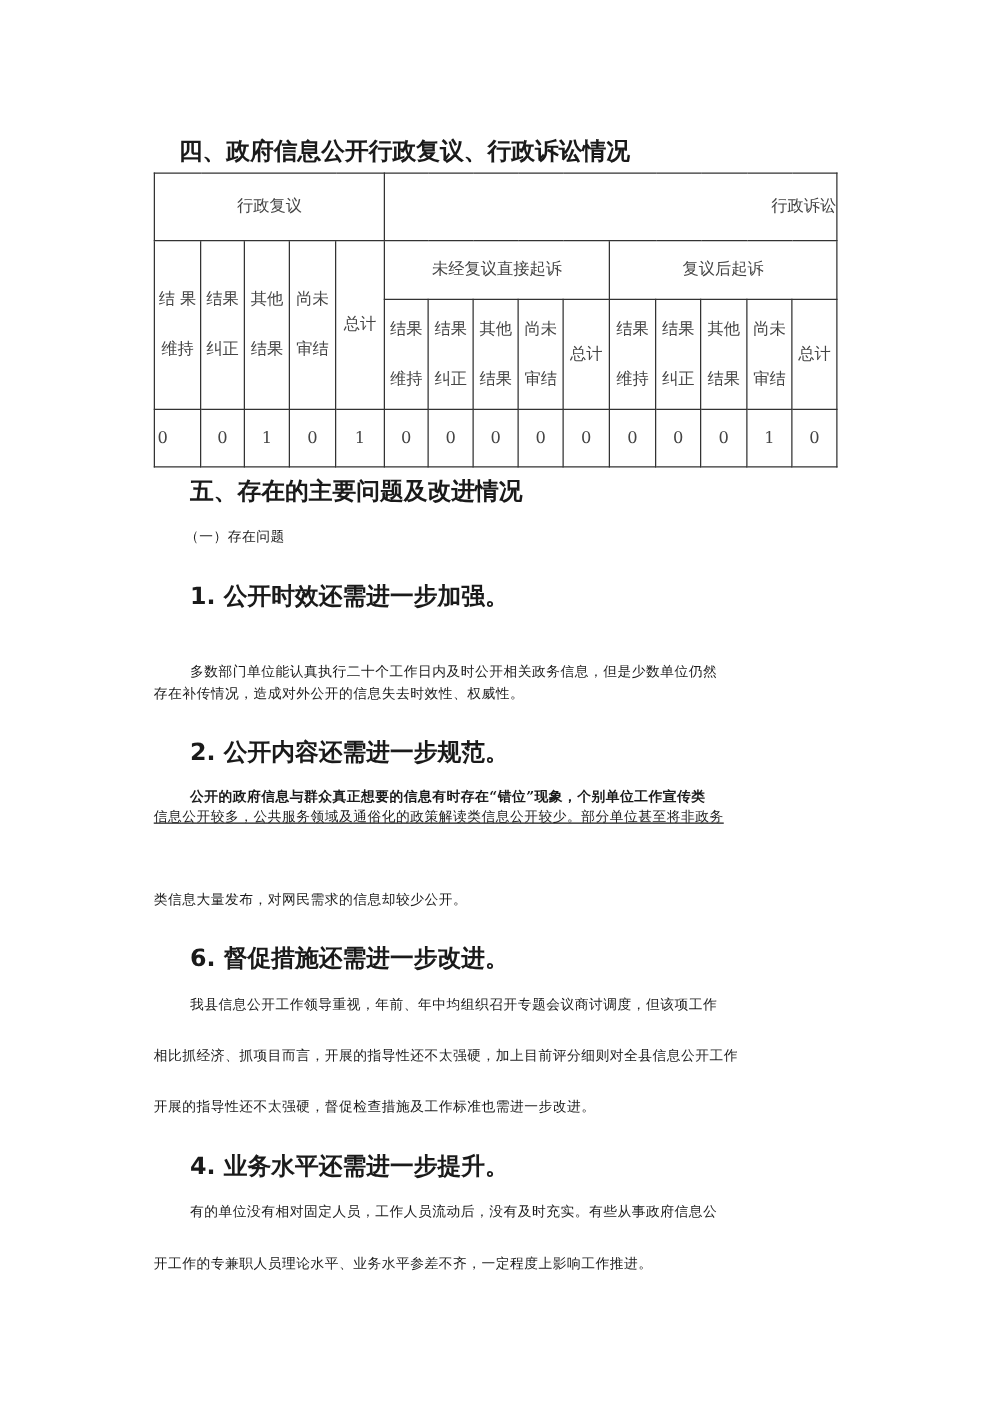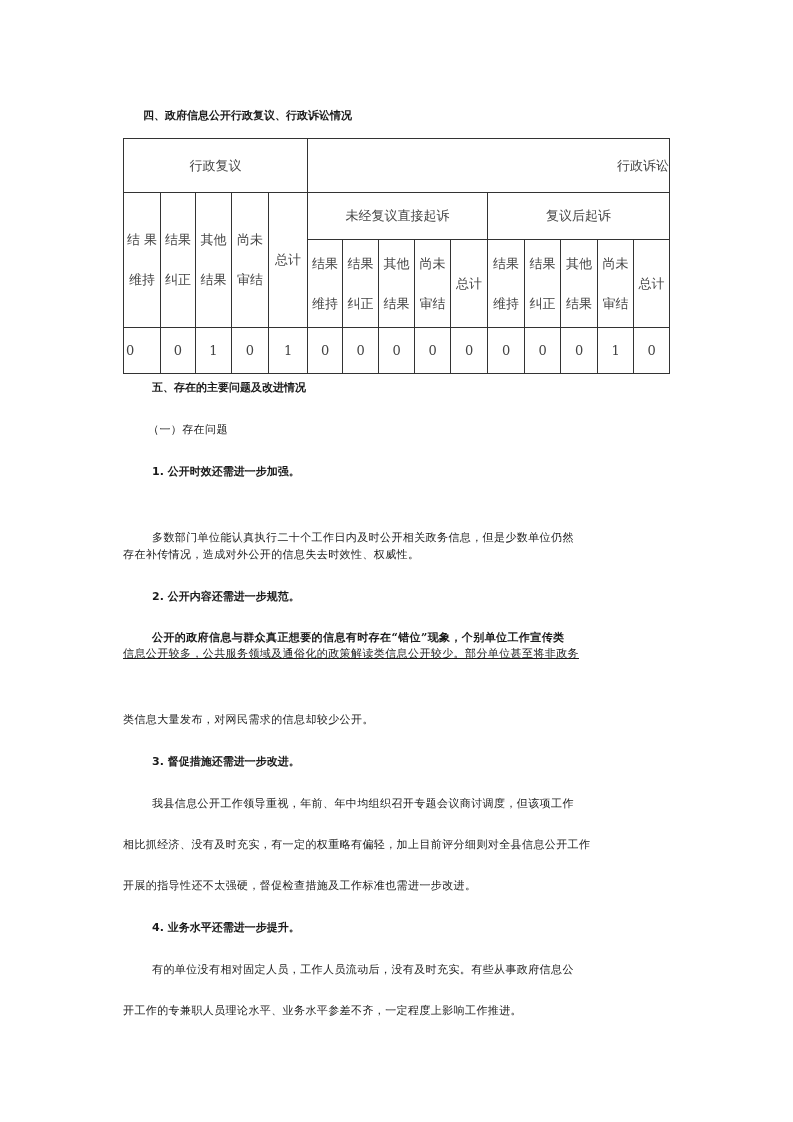--- a/index.html
+++ b/index.html
@@ -1,19 +1,19 @@
 <!DOCTYPE html>
 <html><head>
 <meta charset="utf-8">
 <style>
   html, body { margin: 0; padding: 0; background: #ffffff; }
   body { width: 793px; height: 1122px; position: relative; overflow: hidden;
          font-family: "DejaVu Serif", "Liberation Serif", serif; color: #1a1a1a; }
   .abs { position: absolute; }
-  .h-bold { font-weight: bold; font-size: 11px; font-family: "DejaVu Sans", "Liberation Sans", sans-serif; }
+  .h-bold { font-weight: bold; font-size: 19px; font-family: "DejaVu Sans", "Liberation Sans", sans-serif; }
   .body-text { font-size: 11px; letter-spacing: 0.4px; }
   table.rev { position: absolute; left: 123px; top: 138px; border-collapse: collapse;
               table-layout: fixed; width: 546px; font-size: 13px; }
   table.rev td { border: 1px solid #333; text-align: center; vertical-align: middle;
                  padding: 0; line-height: 40px; color: #444; }
   table.rev td.val { height: 45px; line-height: 45px; }
   table.rev td.left { text-align: left; padding-left: 2px; }
   .two-line span { display: block; }
 </style>
 </head>
@@ -126,20 +126,20 @@
 
 <div class="abs h-bold" style="left:152px; top:464px;">1. 公开时效还需进一步加强。</div>
 <div class="abs body-text" style="left:152px; top:530px;">多数部门单位能认真执行二十个工作日内及时公开相关政务信息，但是少数单位仍然</div>
 <div class="abs body-text" style="left:123px; top:547px;">存在补传情况，造成对外公开的信息失去时效性、权威性。</div>
 
 <div class="abs h-bold" style="left:152px; top:589px;">2. 公开内容还需进一步规范。</div>
 <div class="abs body-text" style="left:152px; top:630px;font-weight:bold;">公开的政府信息与群众真正想要的信息有时存在“错位”现象，个别单位工作宣传类</div>
 <div class="abs body-text" style="left:123px; top:646px;text-decoration:underline;">信息公开较多，公共服务领域及通俗化的政策解读类信息公开较少。部分单位甚至将非政务</div>
 <div class="abs body-text" style="left:123px; top:712px;">类信息大量发布，对网民需求的信息却较少公开。</div>
 
-<div class="abs h-bold" style="left:152px; top:754px;">3. 督促措施还需进一步改进。</div>
+<div class="abs h-bold" style="left:152px; top:754px;">6. 督促措施还需进一步改进。</div>
 <div class="abs body-text" style="left:152px; top:796px;">我县信息公开工作领导重视，年前、年中均组织召开专题会议商讨调度，但该项工作</div>
-<div class="abs body-text" style="left:123px; top:837px;">相比抓经济、没有及时充实，有一定的权重略有偏轻，加上目前评分细则对全县信息公开工作</div>
+<div class="abs body-text" style="left:123px; top:837px;">相比抓经济、抓项目而言，开展的指导性还不太强硬，加上目前评分细则对全县信息公开工作</div>
 <div class="abs body-text" style="left:123px; top:878px;">开展的指导性还不太强硬，督促检查措施及工作标准也需进一步改进。</div>
 
 <div class="abs h-bold" style="left:152px; top:920px;">4. 业务水平还需进一步提升。</div>
 <div class="abs body-text" style="left:152px; top:962px;">有的单位没有相对固定人员，工作人员流动后，没有及时充实。有些从事政府信息公</div>
 <div class="abs body-text" style="left:123px; top:1003px;">开工作的专兼职人员理论水平、业务水平参差不齐，一定程度上影响工作推进。</div>
 
 </body></html>

